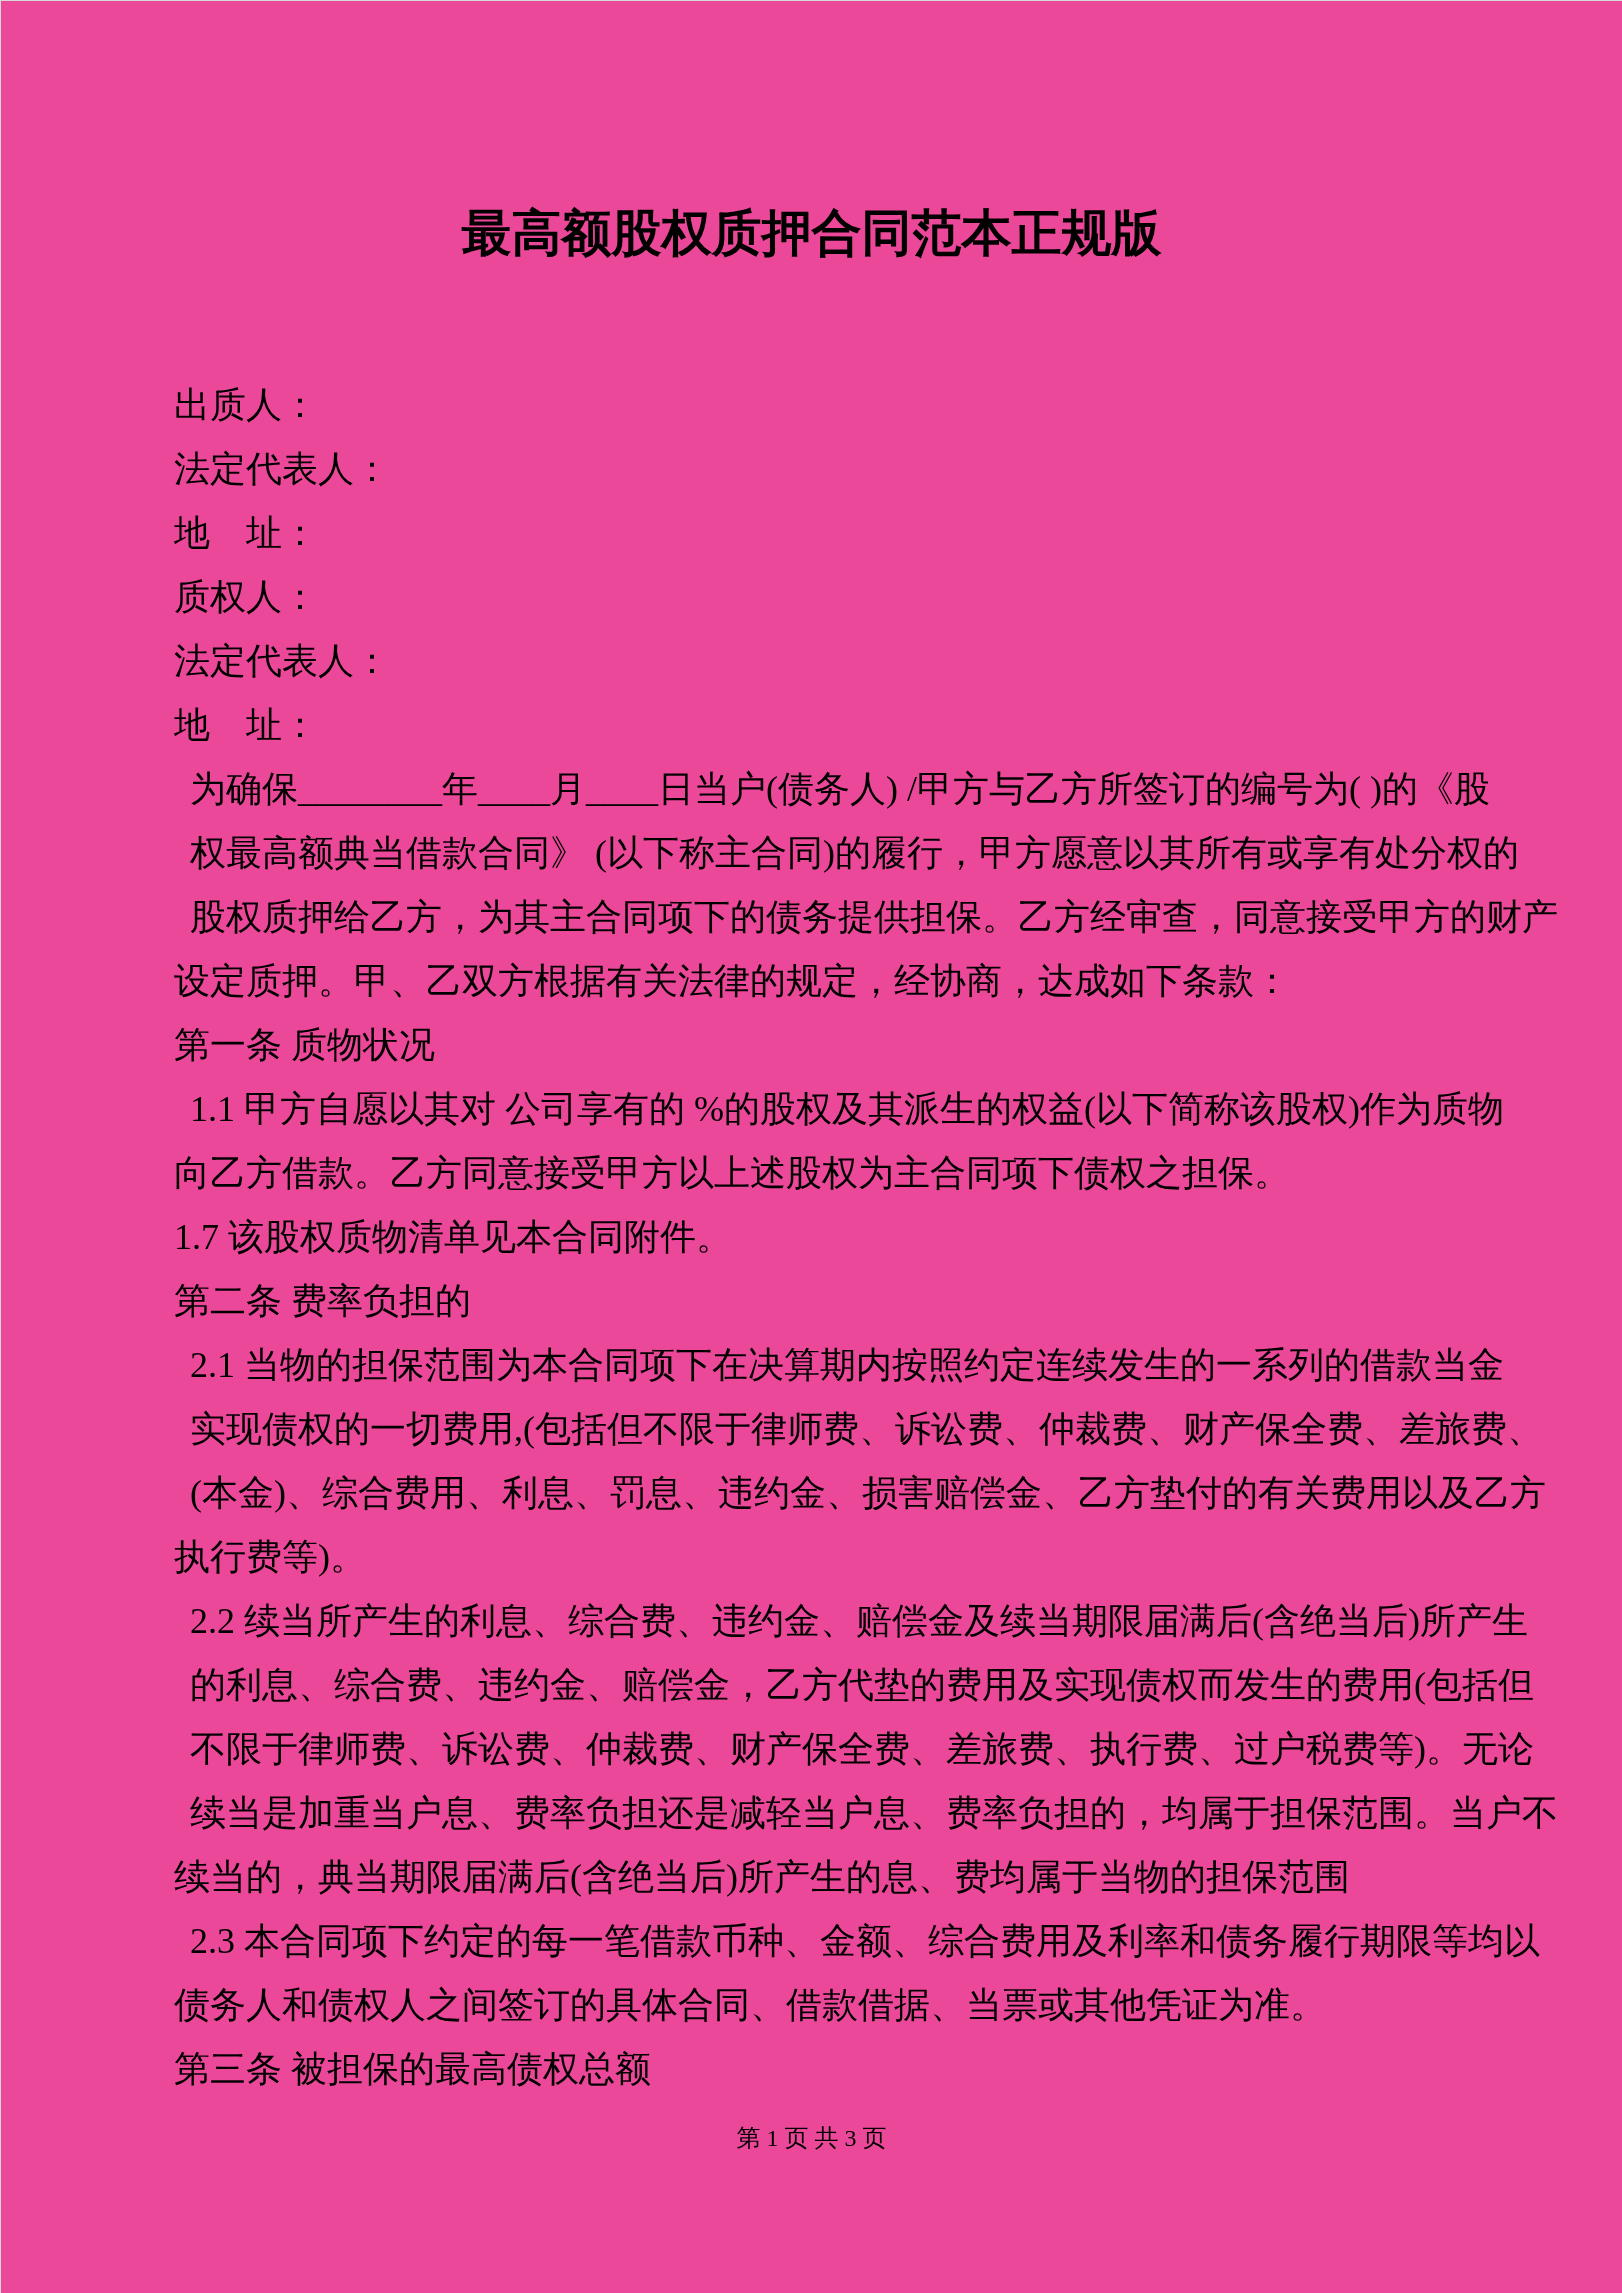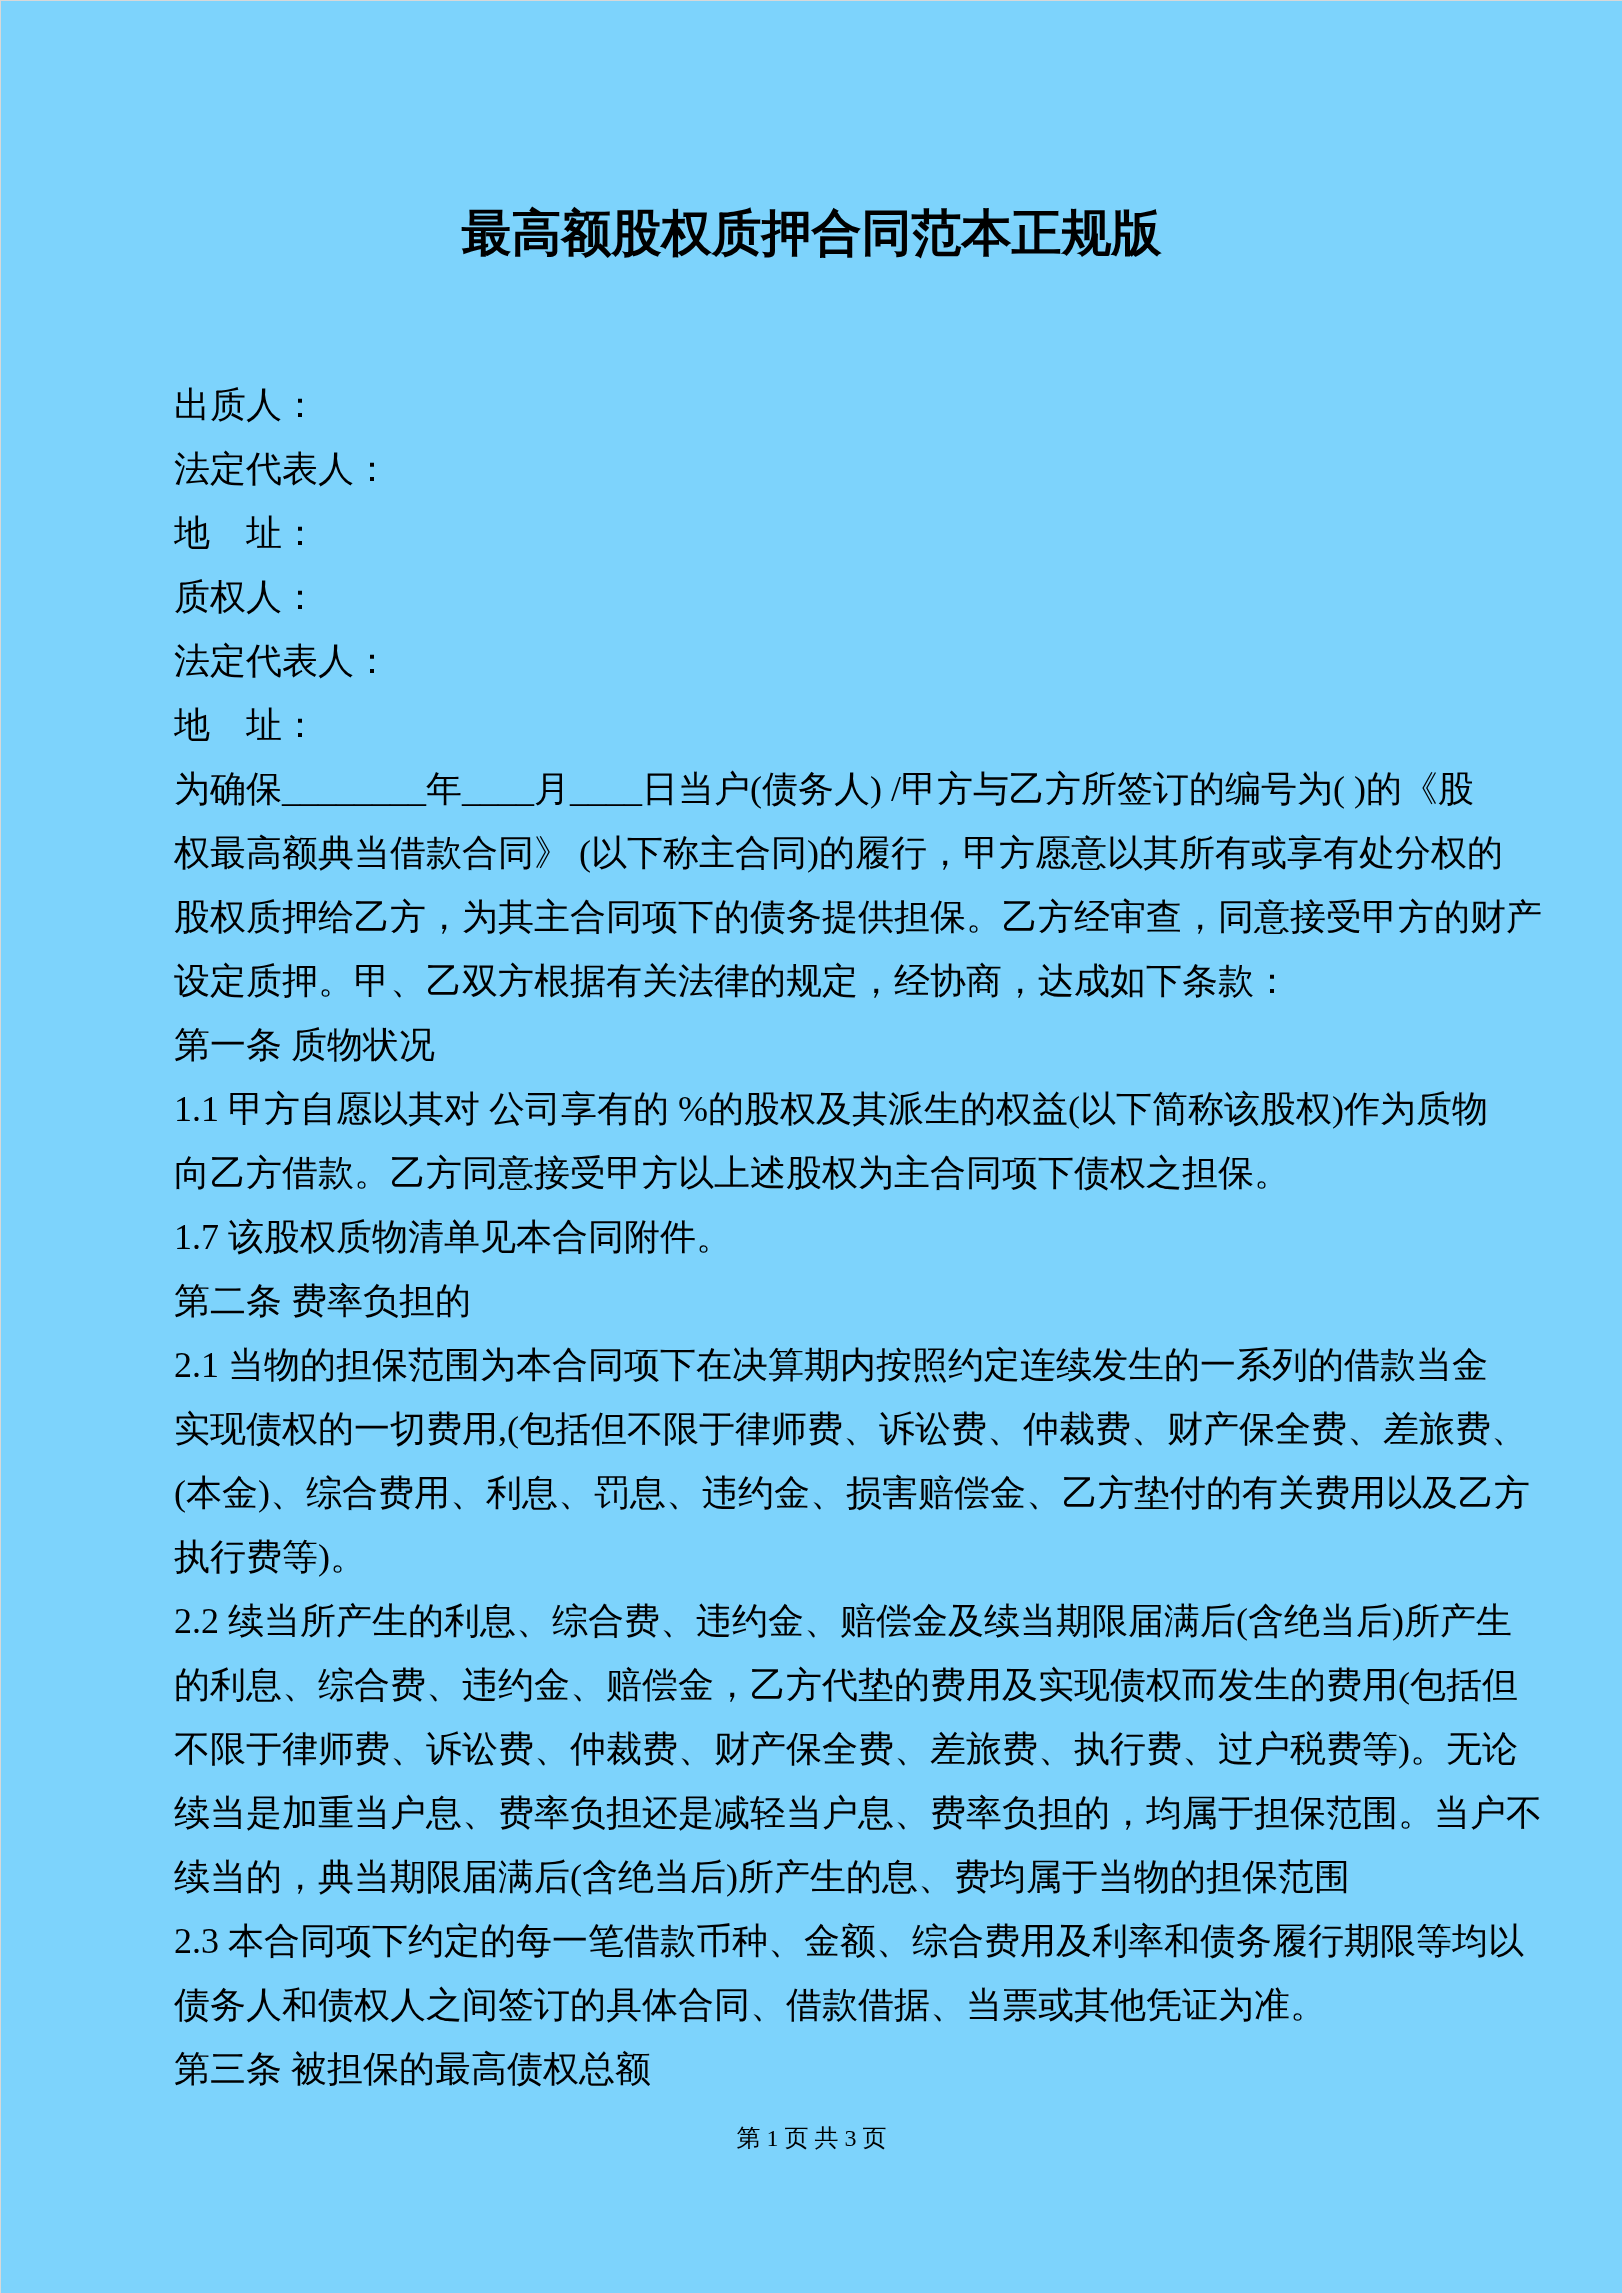--- a/index.html
+++ b/index.html
@@ -4,21 +4,21 @@
 <style>
   html, body {
     margin: 0;
     padding: 0;
     background: #ffffff;
   }
   .page {
     position: relative;
     width: 1623px;
     height: 2294px;
-    background: #7dd3fc;
+    background: #ec4899;
     box-sizing: border-box;
     border: 0.9px solid #d8d8d8;
     overflow: hidden;
     font-family: "Liberation Serif", "DejaVu Serif", serif;
     color: #000000;
   }
   .doc-title {
     position: absolute;
     top: 202px;
     left: 0;
@@ -38,20 +38,21 @@
   .line {
     font-size: 36px;
     line-height: 64px;
     height: 64px;
     white-space: nowrap;
     text-align: left;
   }
   .line.fill {
     text-align: justify;
     text-align-last: justify;
+    margin-left: 16px;
   }
   .doc-footer {
     position: absolute;
     top: 2122px;
     left: 0;
     width: 100%;
     text-align: center;
     font-size: 24px;
     line-height: 31px;
     white-space: nowrap;

